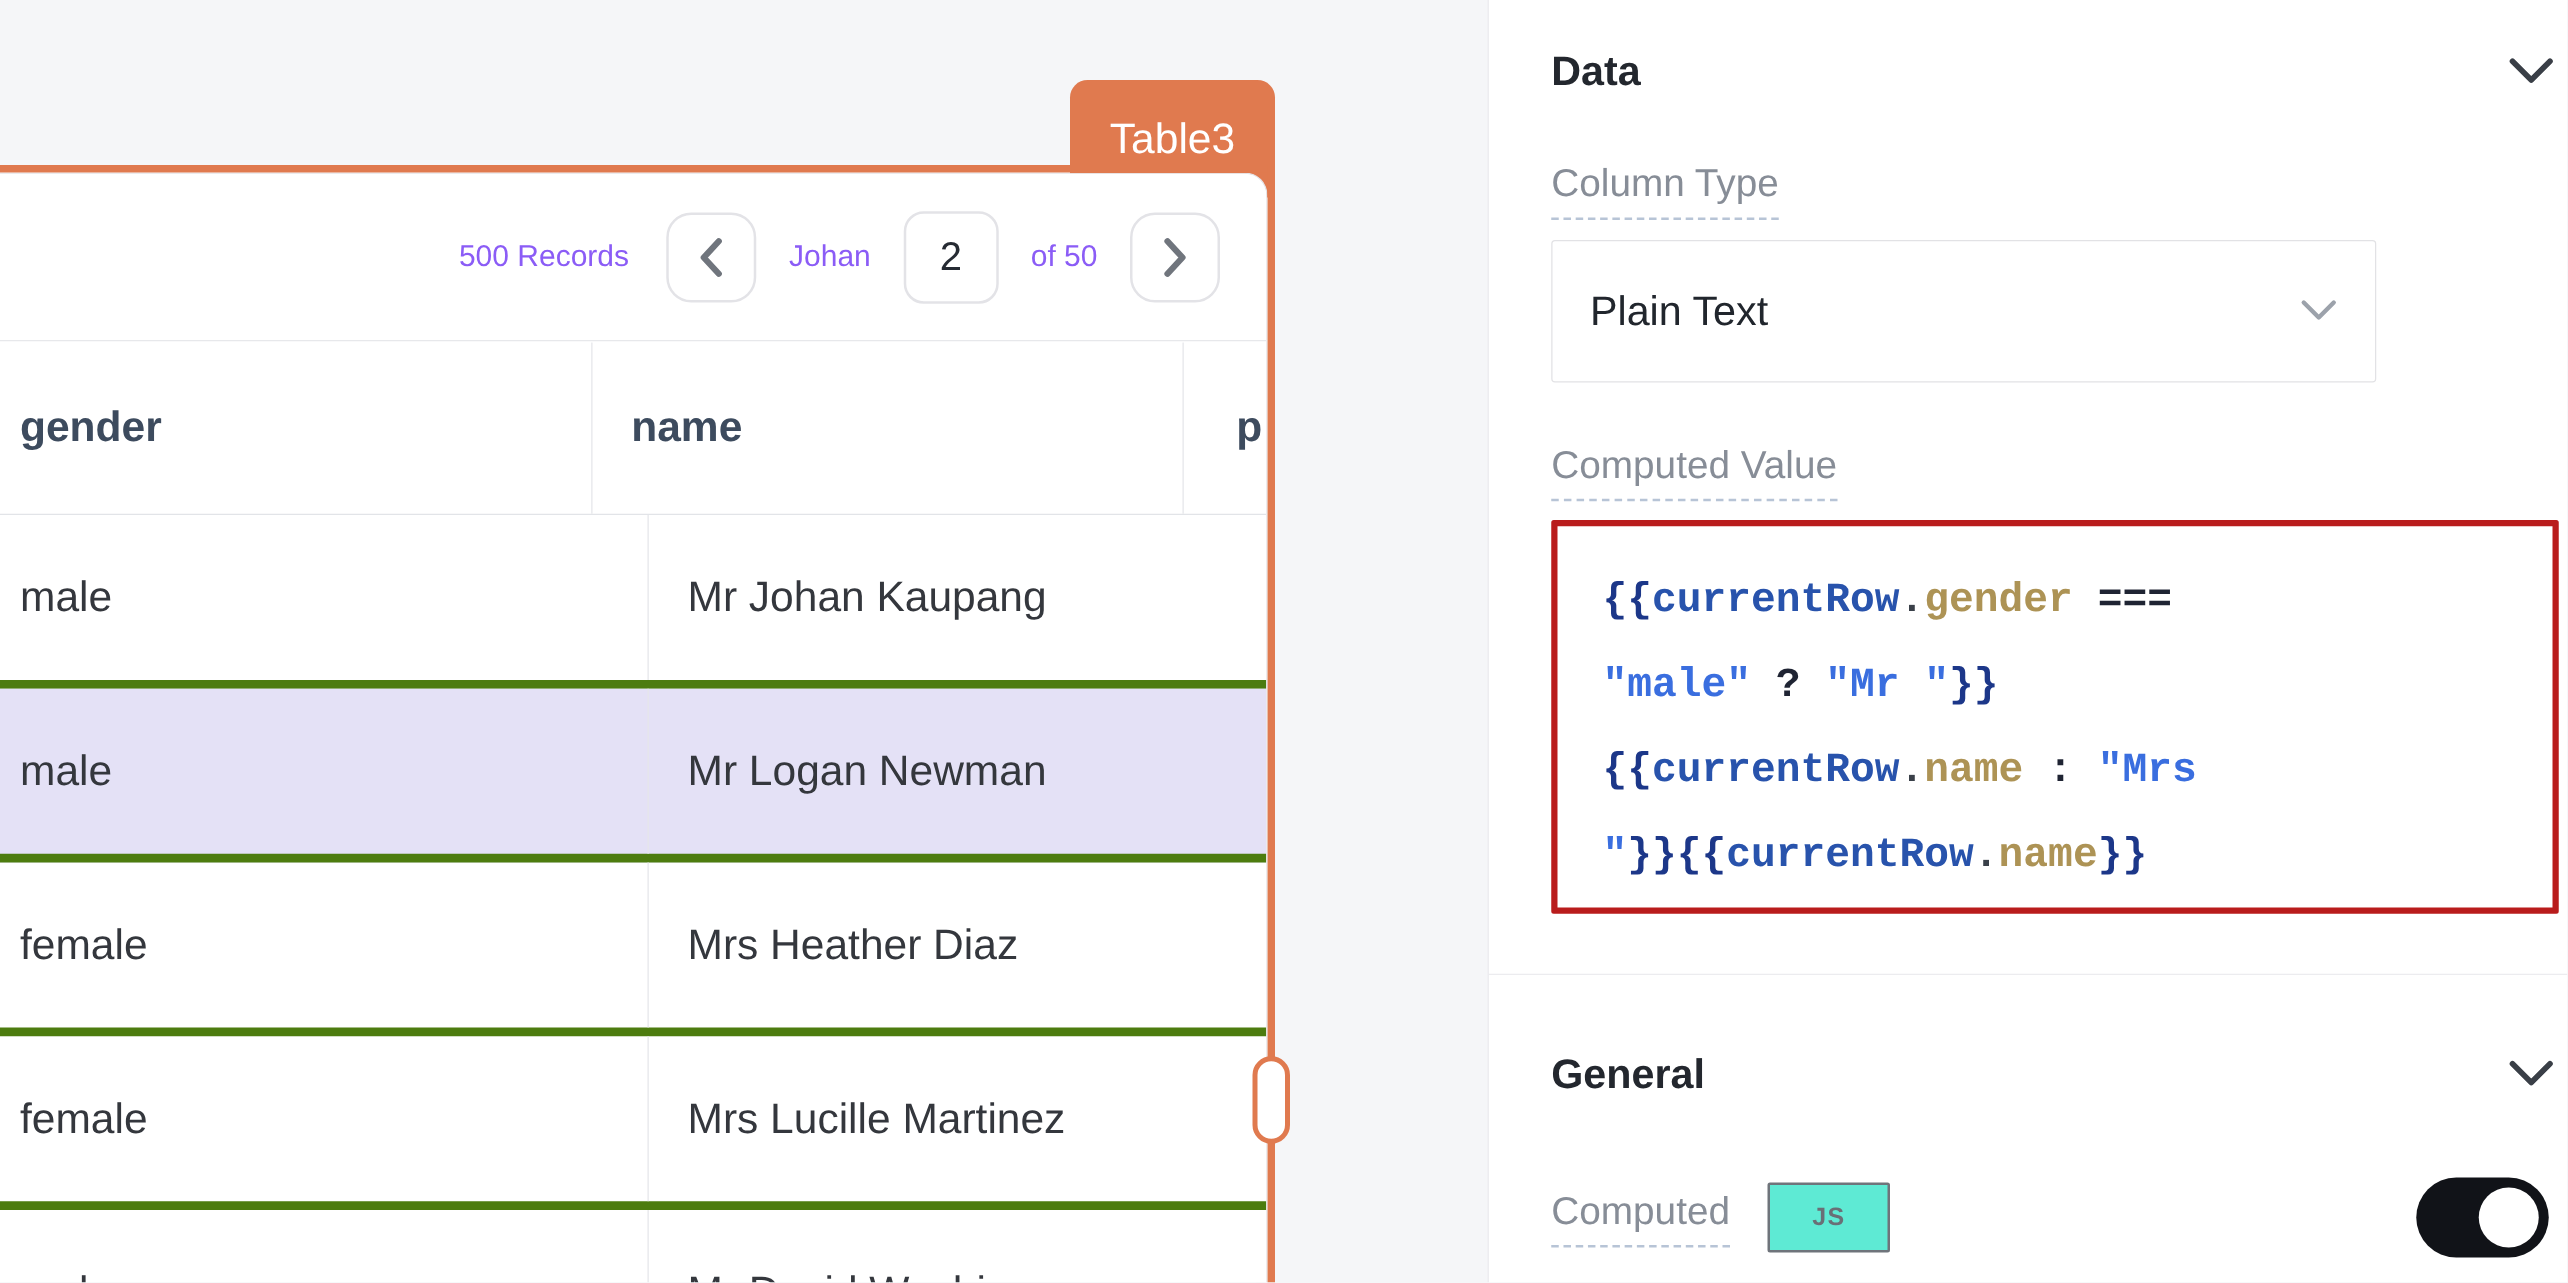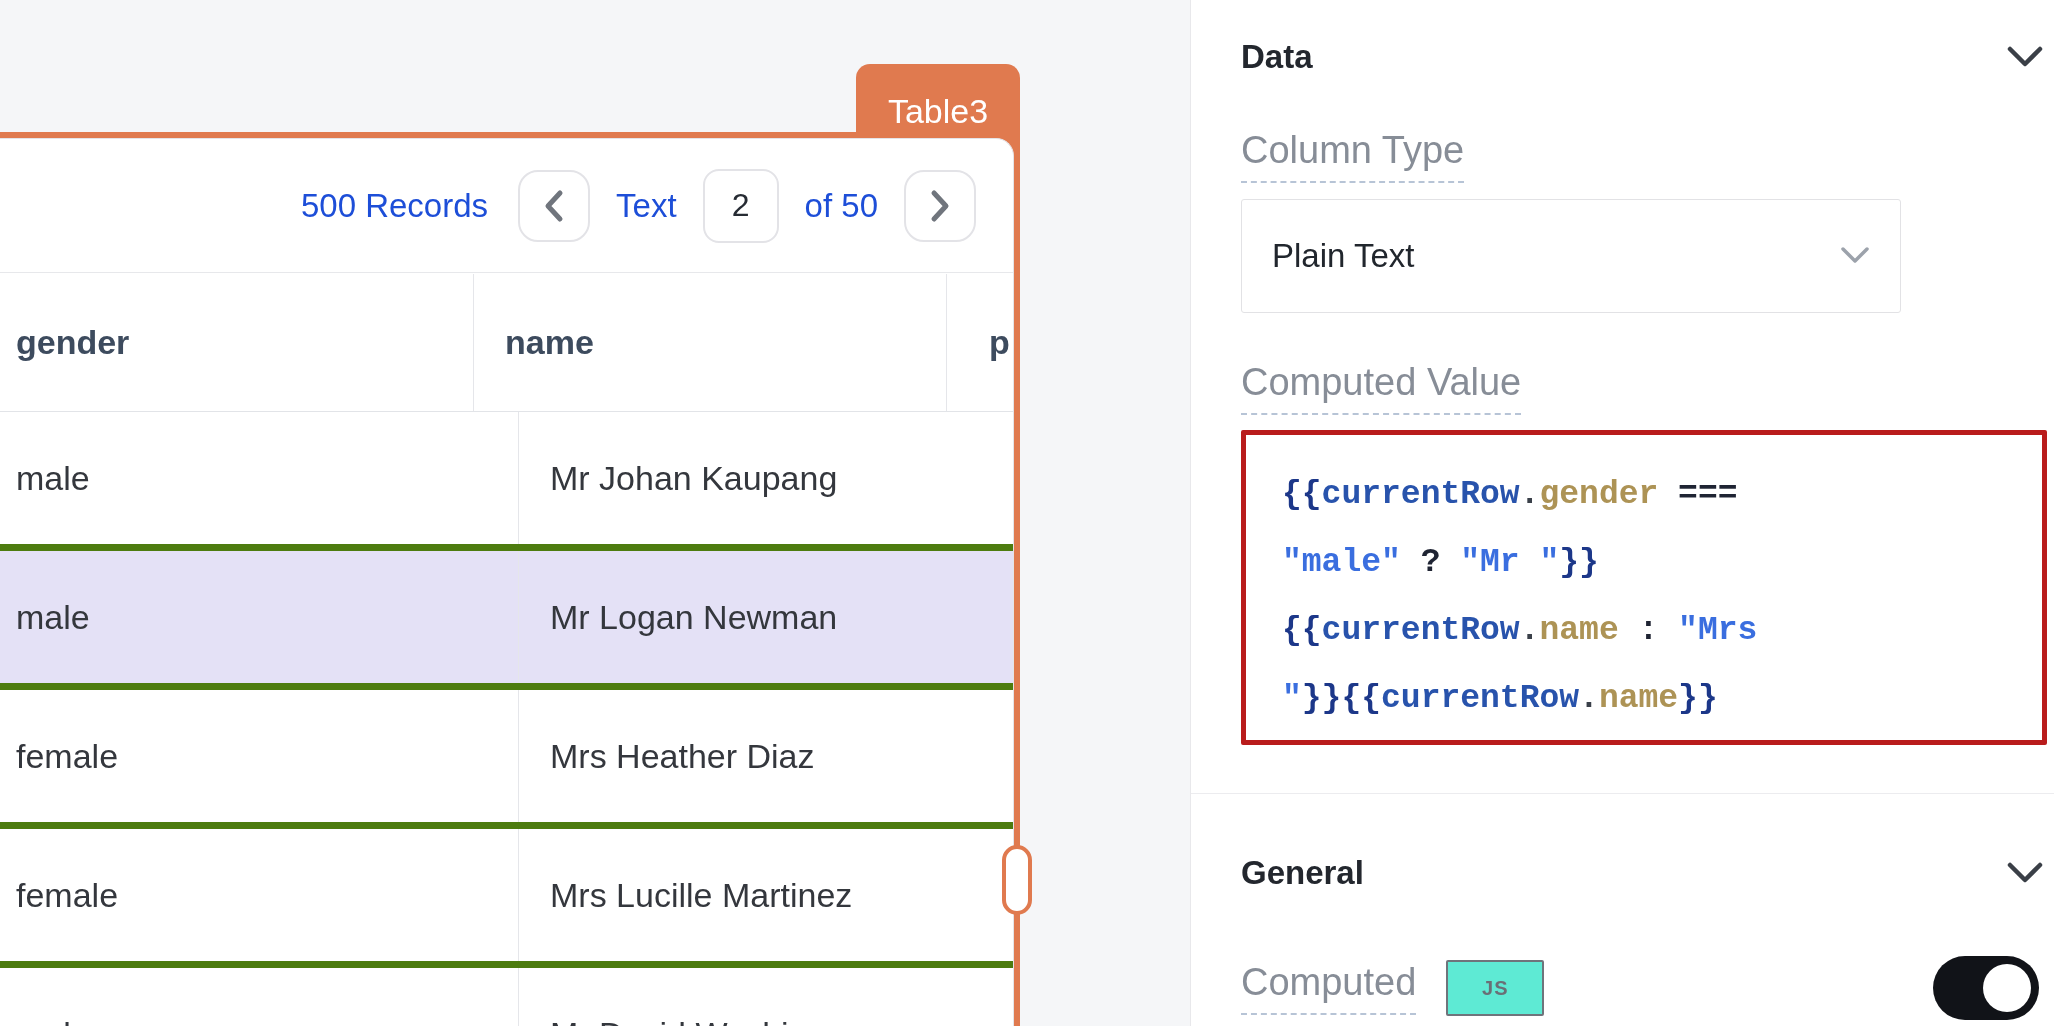--- a/index.html
+++ b/index.html
@@ -19,21 +19,21 @@
     position:absolute; left:0; top:138px; width:1014px; height:888px;
     background:#FFFFFF; border:1px solid #E4E4E8; border-left:none; border-bottom:none;
     border-top-right-radius:18px; overflow:hidden;
   }
   .pagination {
     position:absolute; left:0; top:0; width:100%; height:134px;
     border-bottom:1px solid #E7E8EB;
     display:flex; align-items:center; justify-content:flex-end;
     padding-right:37px; gap:26px;
   }
-  .pag-text { color:#1d4ed8; font-size:33px; white-space:nowrap; }
+  .pag-text { color:#8b5cf6; font-size:24px; white-space:nowrap; }
   .records { margin-right:4px; }
   .pag-btn {
     width:72px; height:72px; background:#fff; border:2px solid #E3E3E7; border-radius:20px;
     display:flex; align-items:center; justify-content:center; cursor:pointer;
   }
   .page-input {
     width:76px; height:74px; border:2px solid #E3E3E7; border-radius:16px;
     text-align:center; font-size:32px; color:#262B33; font-family:"Liberation Sans", sans-serif;
   }
   .tgrid { display:grid; grid-template-columns:473px 473px 1fr; }
@@ -59,21 +59,21 @@
   
   .panel {
     position:absolute; left:1190px; top:0; width:864px; height:1026px;
     background:#FFFFFF; border-left:1px solid #E8E8EB;
     padding:38px 8px 0 50px;
   }
   .section-head { display:flex; align-items:center; justify-content:space-between; cursor:pointer; }
   .section-title { font-size:33px; font-weight:700; color:#23272E; }
   .chev { flex:0 0 auto; margin-right:2px; }
   .field-label {
-    display:inline-block; font-size:38px; color:#878D97;
+    display:inline-block; font-size:31px; color:#878D97;
     border-bottom:2px dashed #B7C4D6; padding-bottom:9px; cursor:help;
   }
   .lbl-coltype { margin-top:53px; }
   .select {
     margin-top:16px; width:660px; height:114px; background:#fff;
     border:1px solid #E2E2E5; border-radius:3px;
     display:flex; align-items:center; padding:0 30px; cursor:pointer;
   }
   .select-value { font-size:33px; color:#21262D; flex:1; }
   .lbl-computed { margin-top:48px; }
@@ -117,21 +117,21 @@
 
 <div class="table-card">
 
   <div class="pagination">
     <span class="pag-text records">500 Records</span>
     <div class="pag-btn">
       <svg width="22" height="34" viewBox="0 0 22 34">
         <polyline points="17,4 5,17 17,30" fill="none" stroke="#70757D" stroke-width="5" stroke-linecap="round" stroke-linejoin="round"></polyline>
       </svg>
     </div>
-    <span class="pag-text">Text</span>
+    <span class="pag-text">Johan</span>
     <input class="page-input" value="2" style="">
     <span class="pag-text">of 50</span>
     <div class="pag-btn">
       <svg width="22" height="34" viewBox="0 0 22 34">
         <polyline points="5,4 17,17 5,30" fill="none" stroke="#70757D" stroke-width="5" stroke-linecap="round" stroke-linejoin="round"></polyline>
       </svg>
     </div>
   </div>
 
   <div class="thead tgrid">

